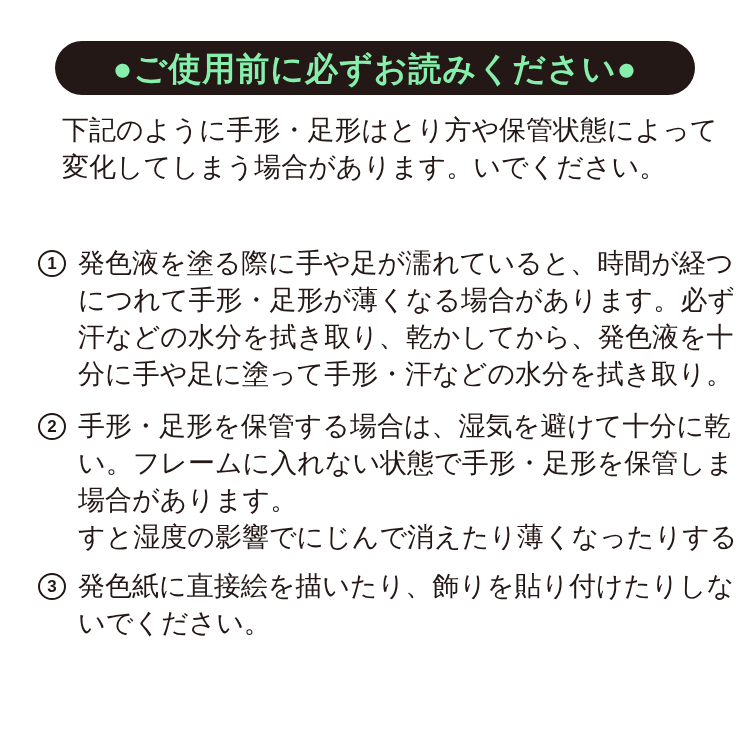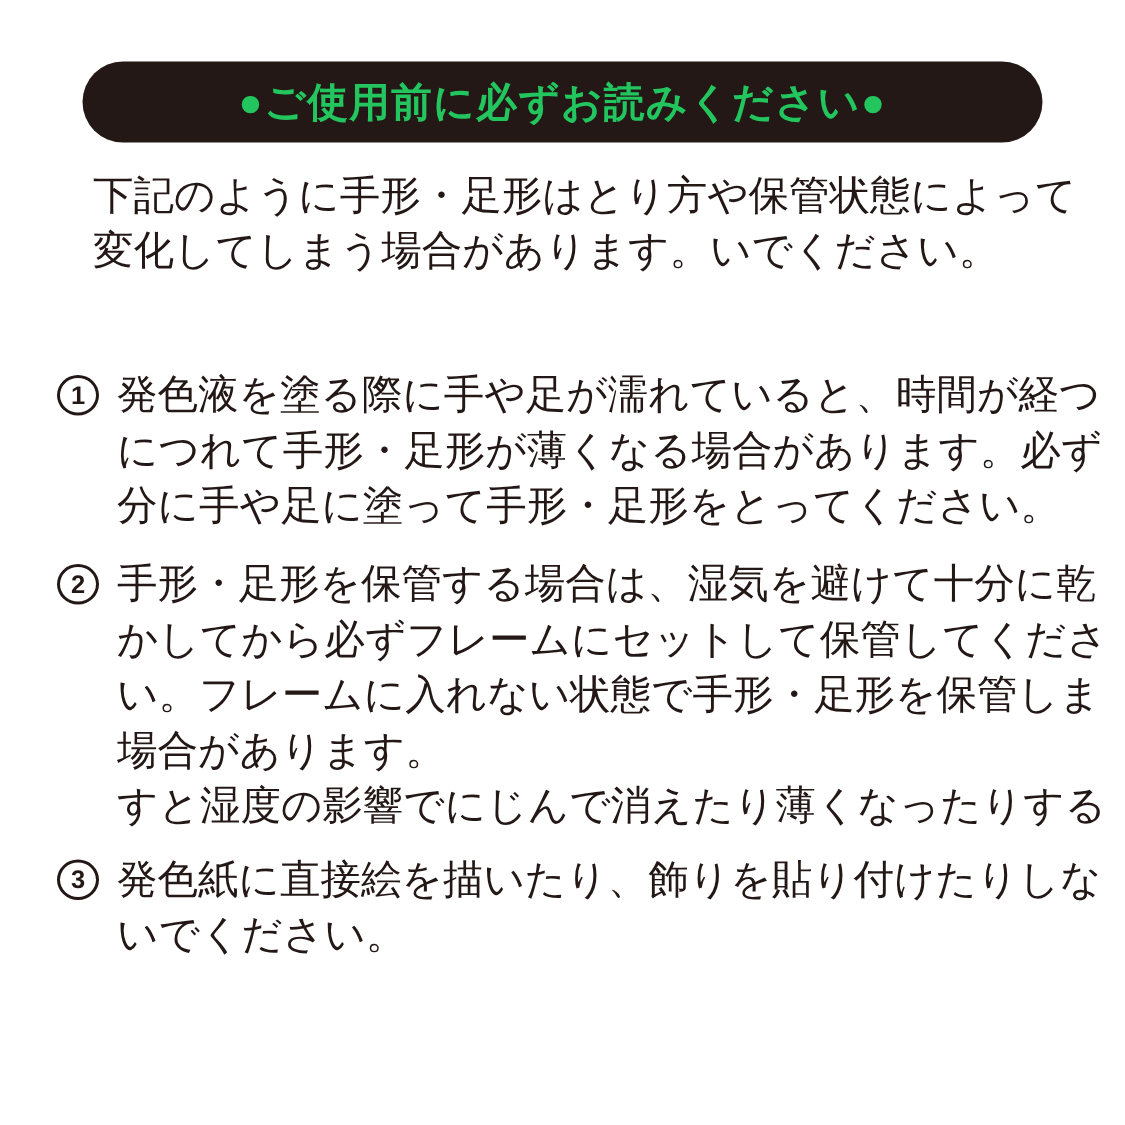--- a/index.html
+++ b/index.html
@@ -20,22 +20,22 @@
     margin: 41px auto 0 auto;
     width: 640px;
     height: 54px;
     background: #231815;
     border-radius: 27px;
     display: flex;
     align-items: center;
     justify-content: center;
   }
   .banner-text {
-    color: #22c55e;
-    font-size: 27px;
+    color: #86efac;
+    font-size: 33px;
     font-weight: bold;
     letter-spacing: 1px;
     white-space: nowrap;
     line-height: 1;
   }
   .intro {
     margin: 17px 0 0 62px;
     font-size: 27px;
     font-weight: 400;
     line-height: 37px;
@@ -90,29 +90,29 @@
     <div class="line">変化してしまう場合があります。いでください。</div>
   </div>
 
   <div class="notes">
 
     <div class="note note-1">
       <span class="num">1</span>
       <div class="note-text">
         <div class="line">発色液を塗る際に手や足が濡れていると、時間が経つ</div>
         <div class="line">につれて手形・足形が薄くなる場合があります。必ず</div>
-        <div class="line">分に手や足に塗って手形・足形をとってください。</div>
+        <div class="line">汗などの水分を拭き取り、乾かしてから、発色液を十</div>
+        <div class="line">分に手や足に塗って手形・汗などの水分を拭き取り。</div>
       </div>
     </div>
 
     <div class="note note-2">
       <span class="num">2</span>
       <div class="note-text">
         <div class="line">手形・足形を保管する場合は、湿気を避けて十分に乾</div>
-        <div class="line">かしてから必ずフレームにセットして保管してくださ</div>
         <div class="line">い。フレームに入れない状態で手形・足形を保管しま</div>
         <div class="line">場合があります。</div>
         <div class="line">すと湿度の影響でにじんで消えたり薄くなったりする</div>
       </div>
     </div>
 
     <div class="note note-3">
       <span class="num">3</span>
       <div class="note-text">
         <div class="line">発色紙に直接絵を描いたり、飾りを貼り付けたりしな</div>

